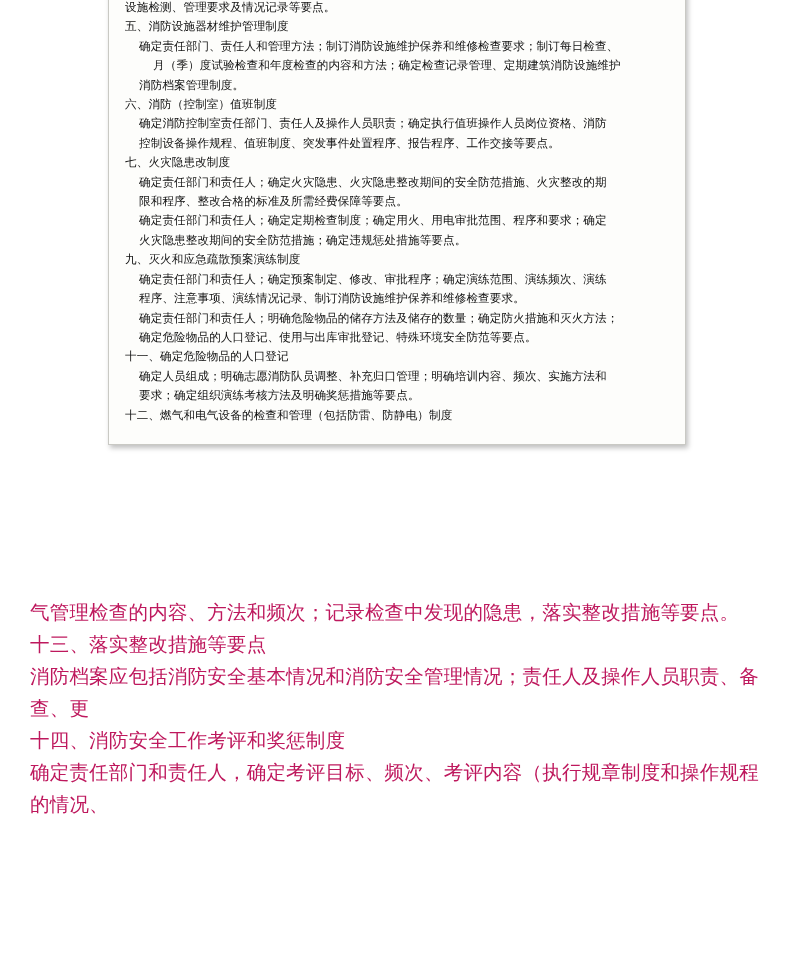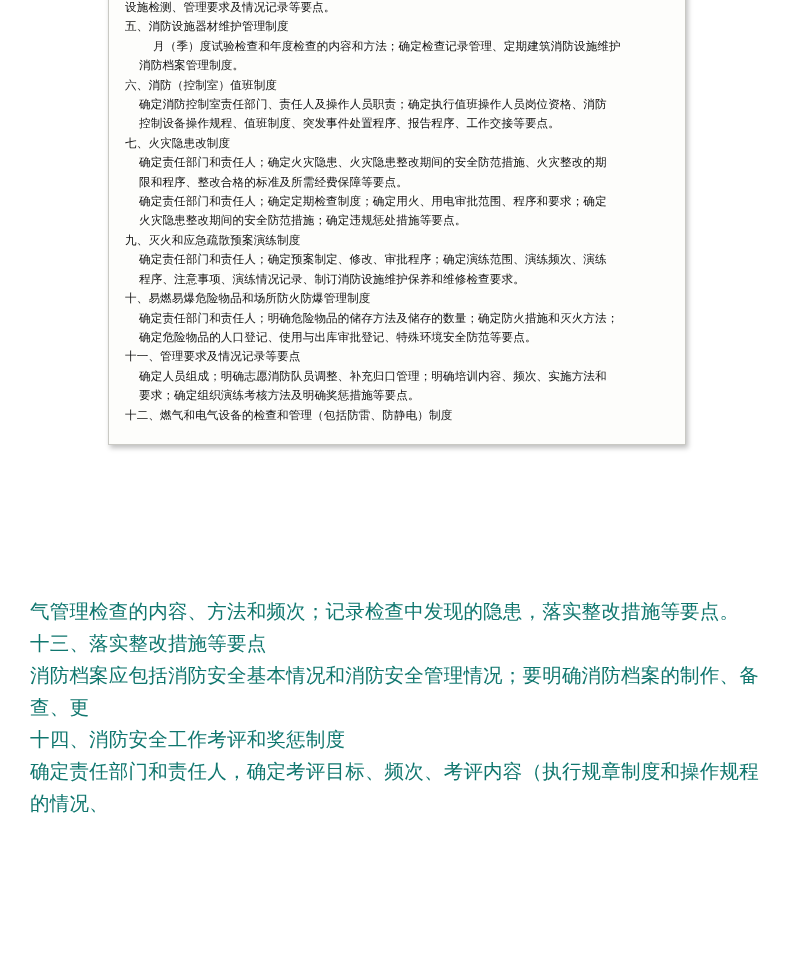--- a/index.html
+++ b/index.html
@@ -50,61 +50,60 @@
   }
 
   
   .page-text {
     position: absolute;
     left: 30px;
     top: 596px;
     width: 748px;
     font-size: 19.5px;
     line-height: 32px;
-    color: #0f766e;
+    color: #be185d;
     letter-spacing: 0.2px;
-    font-family: Liberation Serif, serif;
   }
   .page-line {
     white-space: pre-wrap;
   }
   .para {
     margin: 0;
   }
 </style>
 </head>
 <body>
 
 <div class="doc-image">
   <div class="doc-image-inner">
     <div class="scan-line">设施检测、管理要求及情况记录等要点。</div>
     <div class="scan-line head">五、消防设施器材维护管理制度</div>
+    <div class="scan-line indent">确定责任部门、责任人和管理方法；制订消防设施维护保养和维修检查要求；制订每日检查、</div>
     <div class="scan-line indent2">月（季）度试验检查和年度检查的内容和方法；确定检查记录管理、定期建筑消防设施维护</div>
     <div class="scan-line indent">消防档案管理制度。</div>
     <div class="scan-line head">六、消防（控制室）值班制度</div>
     <div class="scan-line indent">确定消防控制室责任部门、责任人及操作人员职责；确定执行值班操作人员岗位资格、消防</div>
     <div class="scan-line indent">控制设备操作规程、值班制度、突发事件处置程序、报告程序、工作交接等要点。</div>
     <div class="scan-line head">七、火灾隐患改制度</div>
     <div class="scan-line indent">确定责任部门和责任人；确定火灾隐患、火灾隐患整改期间的安全防范措施、火灾整改的期</div>
     <div class="scan-line indent">限和程序、整改合格的标准及所需经费保障等要点。</div>
     <div class="scan-line indent">确定责任部门和责任人；确定定期检查制度；确定用火、用电审批范围、程序和要求；确定</div>
     <div class="scan-line indent">火灾隐患整改期间的安全防范措施；确定违规惩处措施等要点。</div>
     <div class="scan-line head">九、灭火和应急疏散预案演练制度</div>
     <div class="scan-line indent">确定责任部门和责任人；确定预案制定、修改、审批程序；确定演练范围、演练频次、演练</div>
     <div class="scan-line indent">程序、注意事项、演练情况记录、制订消防设施维护保养和维修检查要求。</div>
-    <div class="scan-line head">十、易燃易爆危险物品和场所防火防爆管理制度</div>
     <div class="scan-line indent">确定责任部门和责任人；明确危险物品的储存方法及储存的数量；确定防火措施和灭火方法；</div>
     <div class="scan-line indent">确定危险物品的人口登记、使用与出库审批登记、特殊环境安全防范等要点。</div>
-    <div class="scan-line head">十一、管理要求及情况记录等要点</div>
+    <div class="scan-line head">十一、确定危险物品的人口登记</div>
     <div class="scan-line indent">确定人员组成；明确志愿消防队员调整、补充归口管理；明确培训内容、频次、实施方法和</div>
     <div class="scan-line indent">要求；确定组织演练考核方法及明确奖惩措施等要点。</div>
     <div class="scan-line head">十二、燃气和电气设备的检查和管理（包括防雷、防静电）制度</div>
 
   </div>
 </div>
 
 <div class="page-text">
   <div class="page-line para">气管理检查的内容、方法和频次；记录检查中发现的隐患，落实整改措施等要点。</div>
   <div class="page-line para">十三、落实整改措施等要点</div>
-  <div class="page-line para">消防档案应包括消防安全基本情况和消防安全管理情况；要明确消防档案的制作、备查、更</div>
+  <div class="page-line para">消防档案应包括消防安全基本情况和消防安全管理情况；责任人及操作人员职责、备查、更</div>
   <div class="page-line para">十四、消防安全工作考评和奖惩制度</div>
   <div class="page-line para">确定责任部门和责任人，确定考评目标、频次、考评内容（执行规章制度和操作规程的情况、</div>
 </div>
 
 </body></html>

